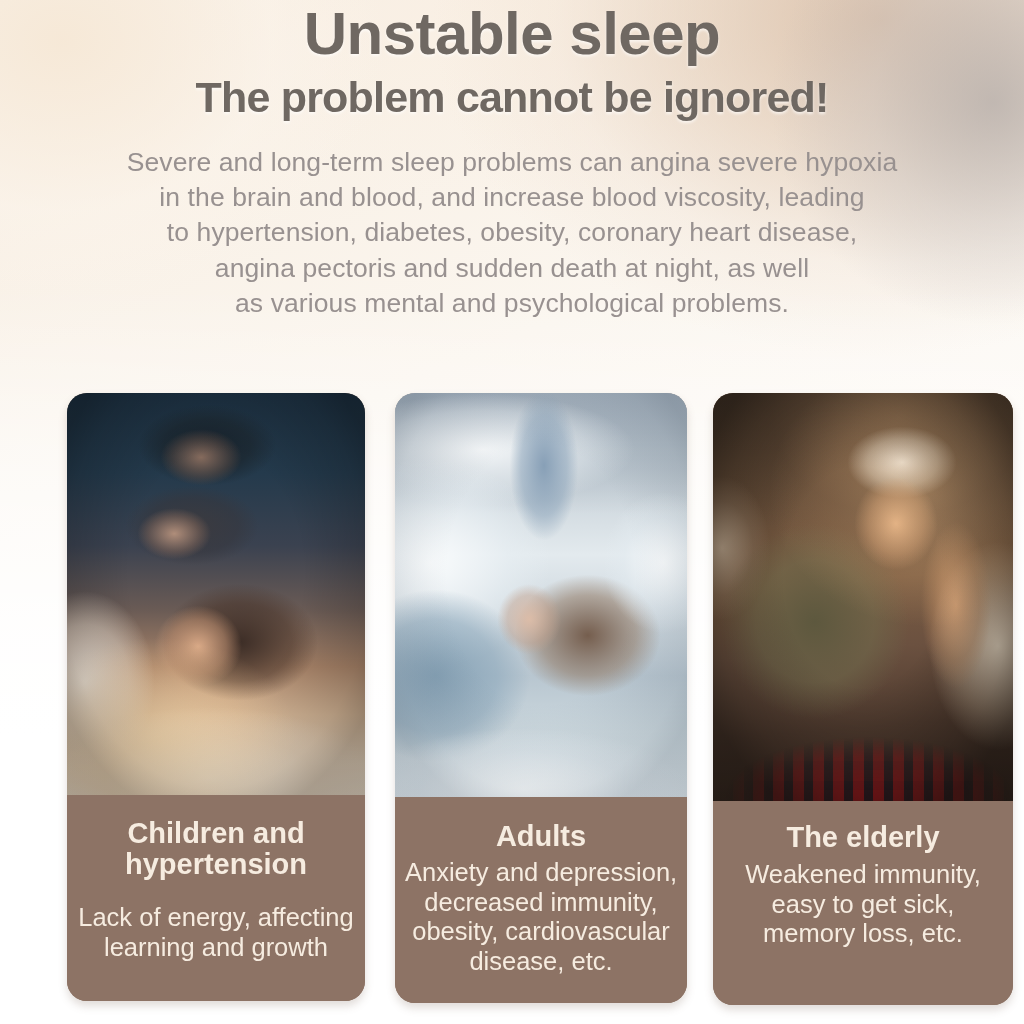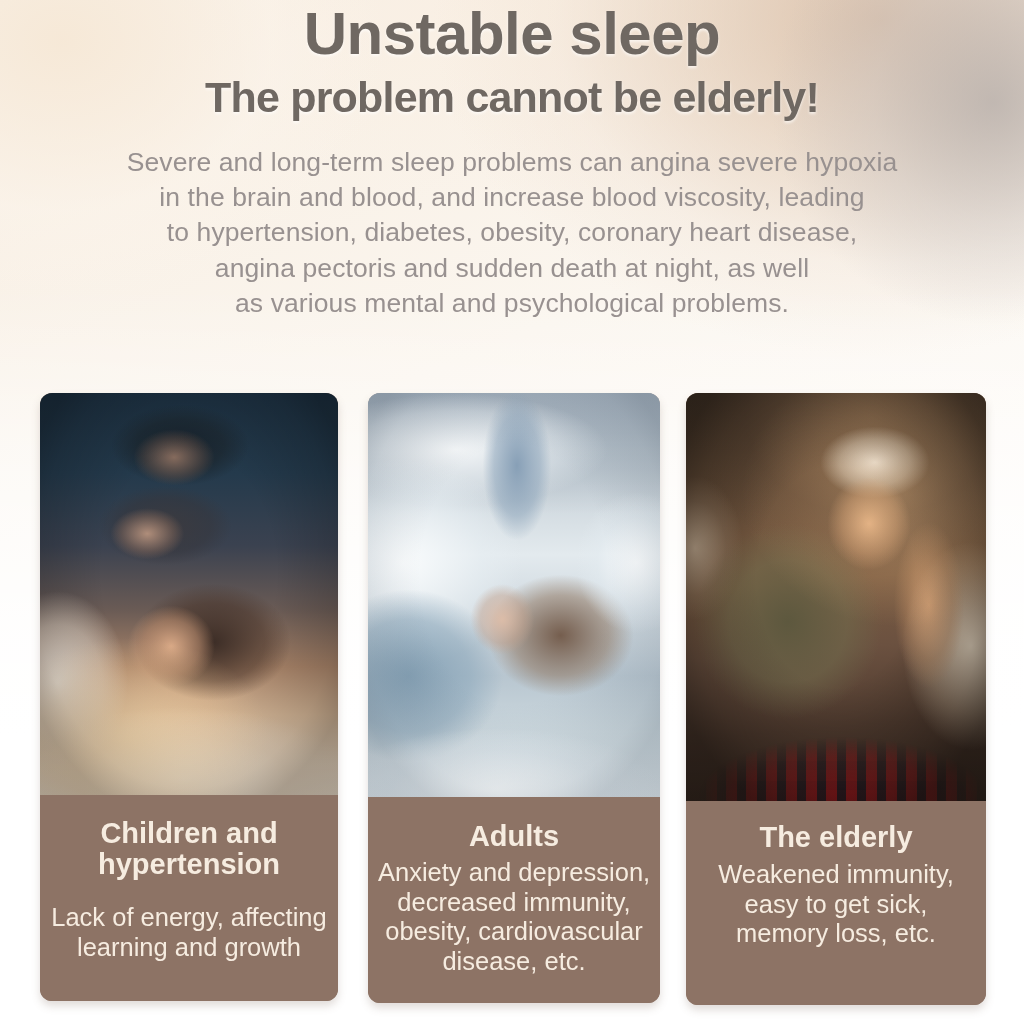--- a/index.html
+++ b/index.html
@@ -105,24 +105,25 @@
 
   
   .cards {
     position:absolute;
     left:0; right:0; top:393px;
     z-index:6;
   }
 
   .card {
     position:absolute;
-    border-radius:12px;
+    border-radius:20px;
     overflow:hidden;
     background:#8d7365;
     box-shadow:0 5px 9px rgba(120,96,80,.22);
+    margin-left:27px;
   }
   .card.c1 { left:40px;  width:298px; height:608px; }
   .card.c2 { left:368px; width:292px; height:610px; }
   .card.c3 { left:686px; width:300px; height:612px; }
 
   .photo { position:absolute; left:0; right:0; top:0; overflow:hidden; }
   .card.c1 .photo { height:402px; }
   .card.c2 .photo { height:404px; }
   .card.c3 .photo { height:408px; }
 
@@ -336,21 +337,21 @@
 <div id="poster">
 
   <div class="bg-layer bg-base"></div>
   <div class="bg-layer bg-softFold"></div>
   <div class="bg-layer bg-warmTR"></div>
   <div class="bg-layer bg-greyTR"></div>
   <div class="bg-layer bg-whiteWash"></div>
 
   <div class="textwrap">
     <div class="headline">Unstable sleep</div>
-    <div class="subheadline">The problem cannot be elderly!</div>
+    <div class="subheadline">The problem cannot be ignored!</div>
     <div class="bodytext">
       <div>Severe and long-term sleep problems can angina severe hypoxia</div>
       <div>in the brain and blood, and increase blood viscosity, leading</div>
       <div>to hypertension, diabetes, obesity, coronary heart disease,</div>
       <div>angina pectoris and sudden death at night, as well</div>
       <div>as various mental and psychological problems.</div>
     </div>
   </div>
 
   <div class="cards">

